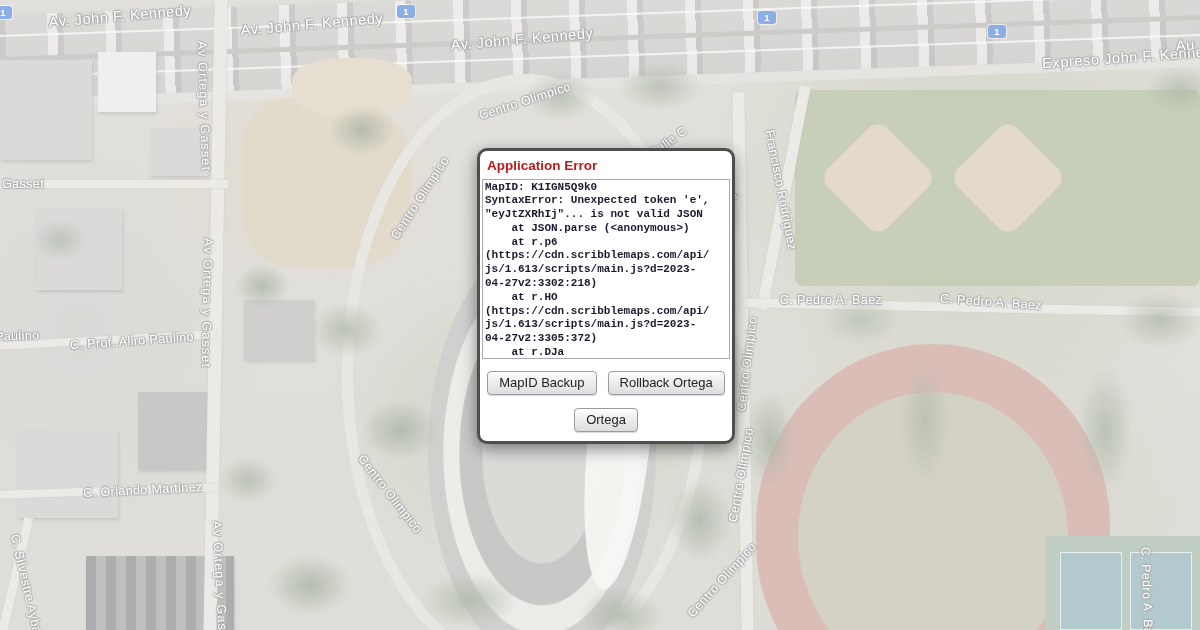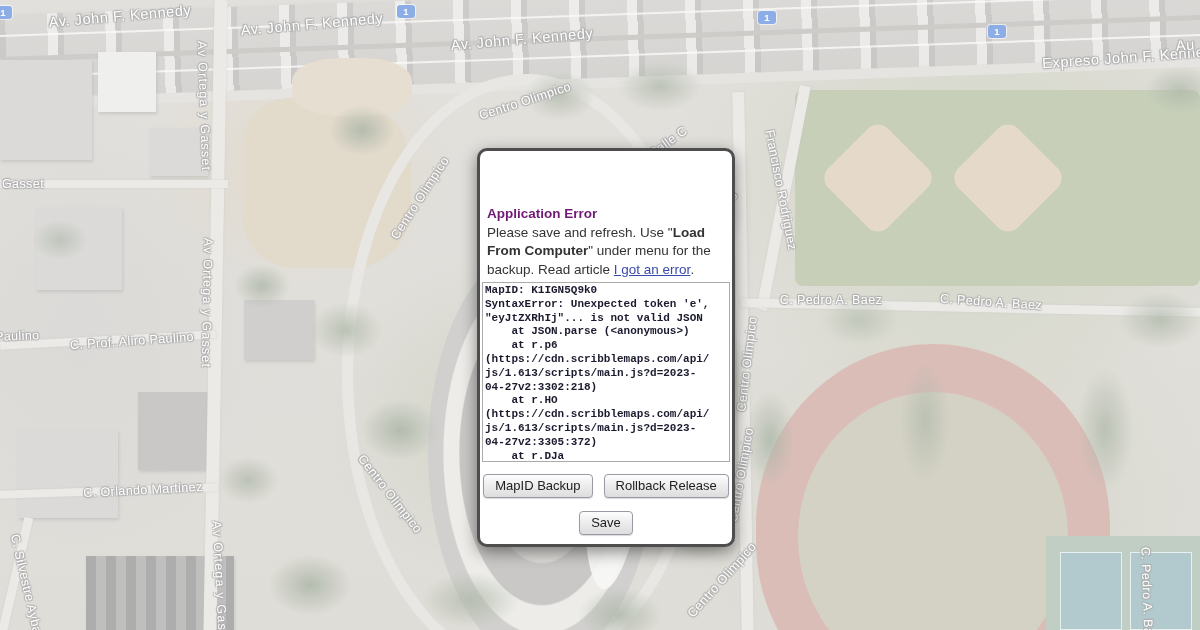--- a/index.html
+++ b/index.html
@@ -72,21 +72,21 @@
   .shield{position:absolute;width:18px;height:13px;background:#1155cc;border-radius:3px;color:#fff;
     font-size:9.5px;font-weight:bold;text-align:center;line-height:13px;box-shadow:0 0 0 1px rgba(255,255,255,.6);}
 
   
   .wash{left:0;top:0;width:1200px;height:630px;background:rgba(255,255,255,.52);}
 
   
   .dialog{left:477px;top:148px;width:252px;background:#fff;border:3px solid #4e4e4e;border-radius:10px;
     box-shadow:0 5px 16px rgba(0,0,0,.45);padding:6px 0 9px;font-size:13.5px;color:#333;}
   .dlg-text{padding:0 7px;line-height:18.5px;}
-  .dlg-title{font-weight:bold;color:#701a75;margin-top:48px;}
+  .dlg-title{font-weight:bold;color:#b91c1c;}
   .dlg-sub{font-weight:bold;color:#111;text-align:center;margin-top:9px;white-space:nowrap;overflow:hidden;}
   .dlg-log{margin:3px 2px 0;border:1px solid #ababab;height:176px;overflow:hidden;padding:1px 2px;
     font-family:"Liberation Mono","DejaVu Sans Mono",monospace;font-size:11px;line-height:13.8px;font-weight:bold;color:#1b1b2f;white-space:pre;}
   .btn-row{display:flex;justify-content:center;gap:11px;margin-top:12px;}
   .btn{font-family:inherit;font-size:13px;color:#222;padding:3px 11px 4px;border:1px solid #9a9aa5;border-radius:4px;
     background:linear-gradient(#fdfdfd,#e9e9e9 60%,#ddddde);box-shadow:0 1px 1px rgba(0,0,0,.15);cursor:pointer;}
   .link{color:#3949ab;text-decoration:underline;cursor:pointer;}
 </style>
 </head>
 <body>
@@ -165,37 +165,36 @@
   <div class="mlabel c" style="left:741px;top:475px;transform:translate(-50%,-50%) rotate(-80deg);">Centro Olimpico</div>
   <div class="mlabel c" style="left:722px;top:580px;transform:translate(-50%,-50%) rotate(-48deg);">Centro Olimpico</div>
   <div class="mlabel c" style="left:390px;top:494px;transform:translate(-50%,-50%) rotate(52deg);">Centro Olimpico</div>
   <div class="mlabel c" style="left:1147px;top:598px;transform:translate(-50%,-50%) rotate(88deg);">C. Pedro A. Baez</div>
 
   <div class="abs wash"></div>
 
   <div class="abs dialog">
     <div class="dlg-text">
       <div class="dlg-title">Application Error</div>
-      <div><span>Please save and refresh. Use "</span><b>Load From Computer</b><span>" under menu for the backup. Read article </span><a class="link">I got an error</a><span>.</span></div>
     </div>
     <pre class="dlg-log">MapID: K1IGN5Q9k0
 SyntaxError: Unexpected token 'e',
 "eyJtZXRhIj"... is not valid JSON
     at JSON.parse (&lt;anonymous&gt;)
     at r.p6
 (https://cdn.scribblemaps.com/api/
 js/1.613/scripts/main.js?d=2023-
 04-27v2:3302:218)
     at r.HO
 (https://cdn.scribblemaps.com/api/
 js/1.613/scripts/main.js?d=2023-
 04-27v2:3305:372)
     at r.DJa</pre>
     <div class="btn-row">
       <button class="btn">MapID Backup</button>
-      <button class="btn">Rollback Release</button>
+      <button class="btn">Rollback Ortega</button>
     </div>
     <div class="btn-row" style="margin-top:13px;">
-      <button class="btn">Save</button>
+      <button class="btn">Ortega</button>
     </div>
   </div>
 
 </div>
 
 </body></html>

